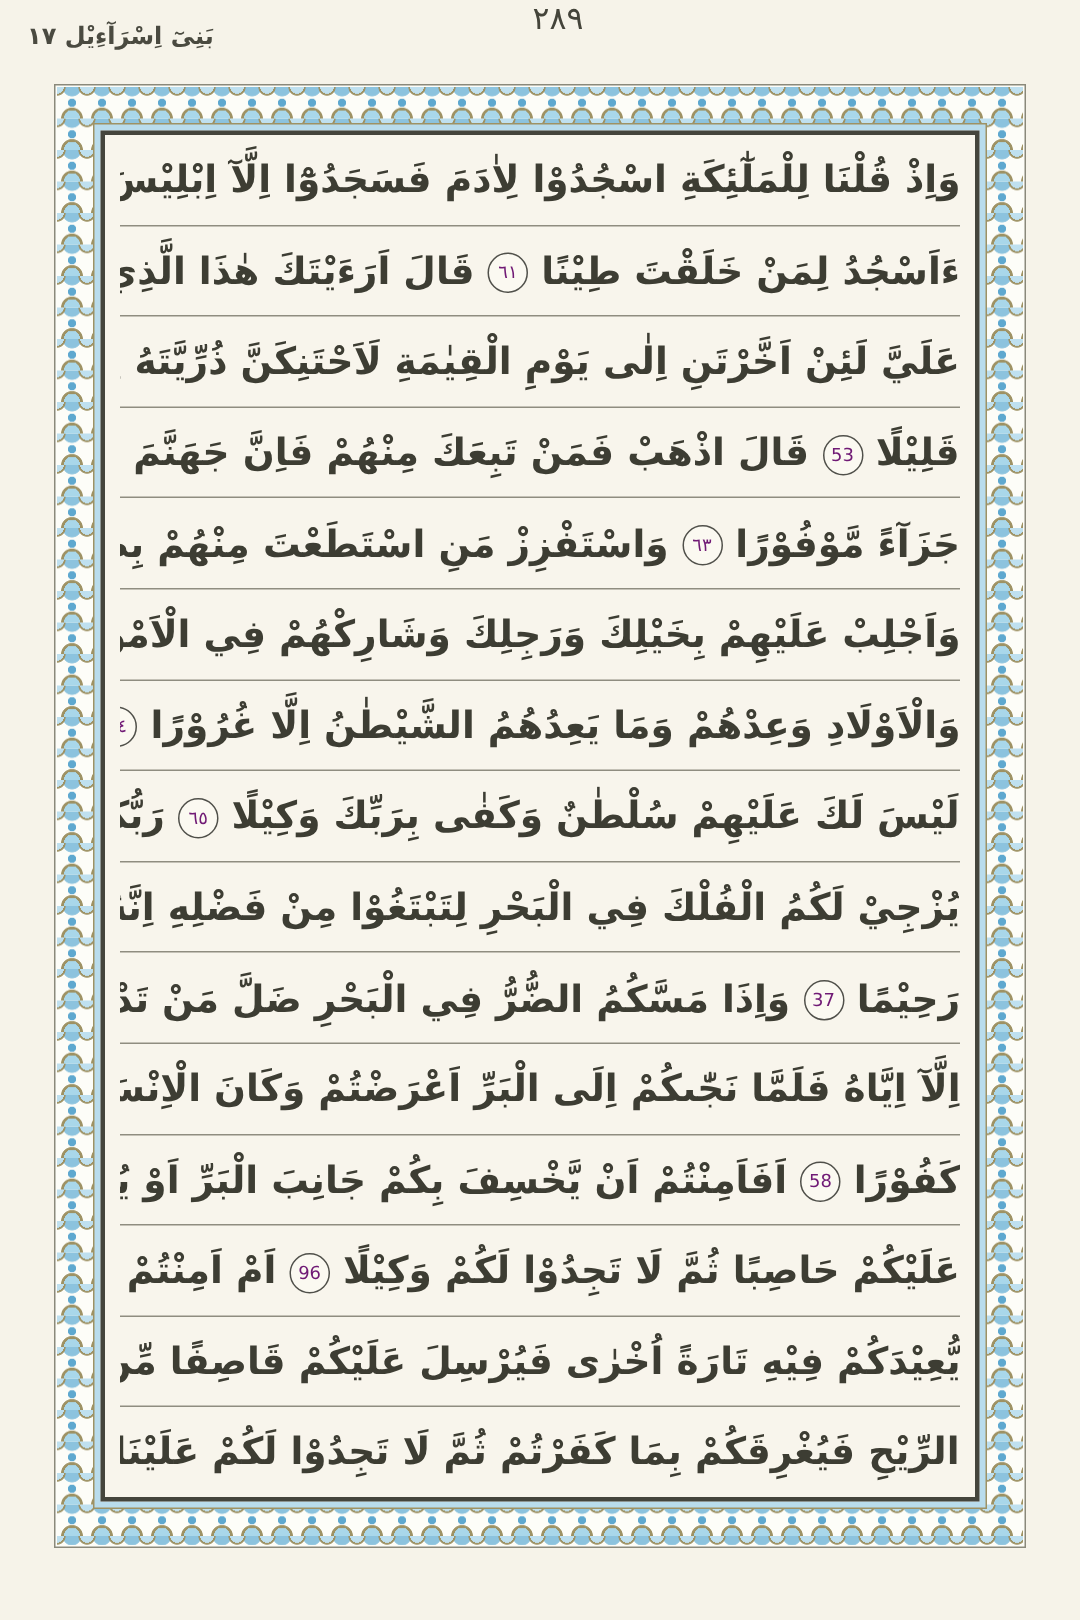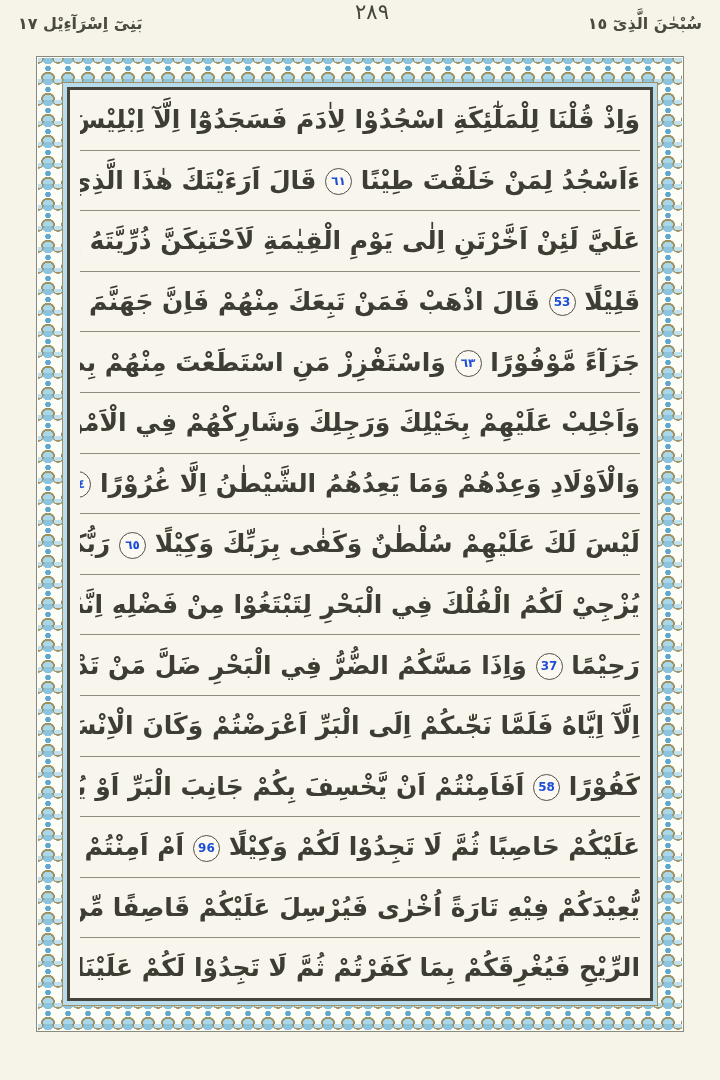--- a/index.html
+++ b/index.html
@@ -53,34 +53,33 @@
     width:100%;
     font-size:25px;line-height:1.25;
     font-weight:bold;color:#3d3d33;
     text-align:justify;text-align-last:justify;
     white-space:nowrap;
   }
   .seg{display:inline;}
   .ayah-marker{
     display:inline-flex;align-items:center;justify-content:center;
     width:27px;height:27px;border:1.6px solid #50504a;border-radius:50%;
-    font-size:12px;font-weight:bold;color:#1d4ed8;background:#fbf9f1;
+    font-size:12px;font-weight:normal;color:#701a75;background:#fbf9f1;
     vertical-align:middle;box-sizing:border-box;
   }
   
   .footer{
     position:absolute;left:0;right:0;top:1038px;height:40px;
     text-align:center;font-size:23px;font-weight:bold;color:#4a4a40;margin-top:44px;
   }
 </style>
 </head>
 <body>
 
 <div class="header">
-  <div class="hdr-label hdr-right">سُبْحٰنَ الَّذِىٓ ١٥</div>
   <div class="hdr-center">٢٨٩</div>
   <div class="hdr-label hdr-left">بَنِىٓ اِسْرَآءِيْل ١٧</div>
 </div>
 
 <div class="frame-outer">
   <div class="deco-band">
     <div class="inner-strip">
       <div class="text-area">
           <div class="quran-line">
             <div class="line-text"><span class="seg">وَاِذْ قُلْنَا لِلْمَلٰٓئِكَةِ اسْجُدُوْا لِاٰدَمَ فَسَجَدُوْٓا اِلَّآ اِبْلِيْسَ قَالَ</span></div>

